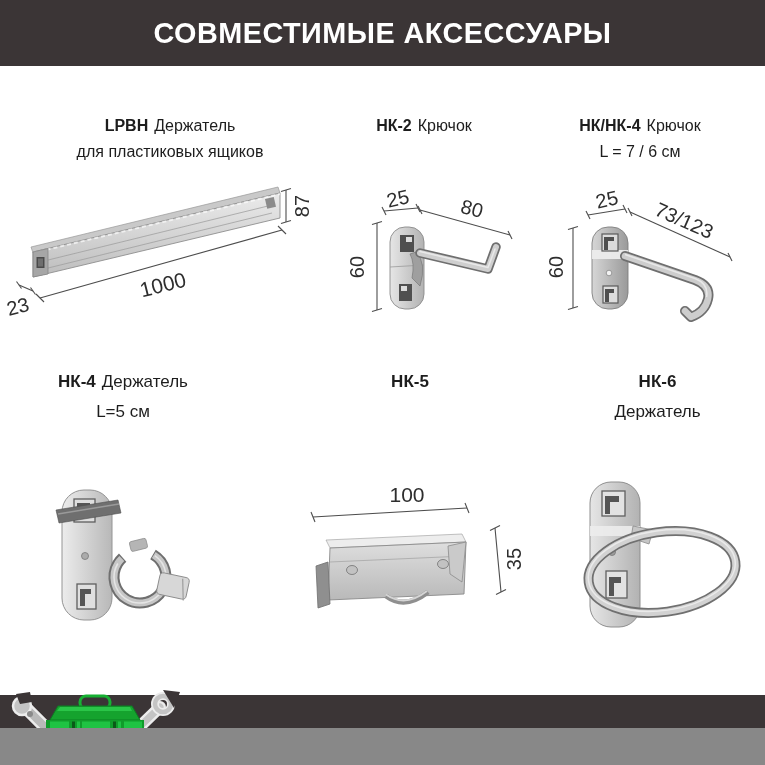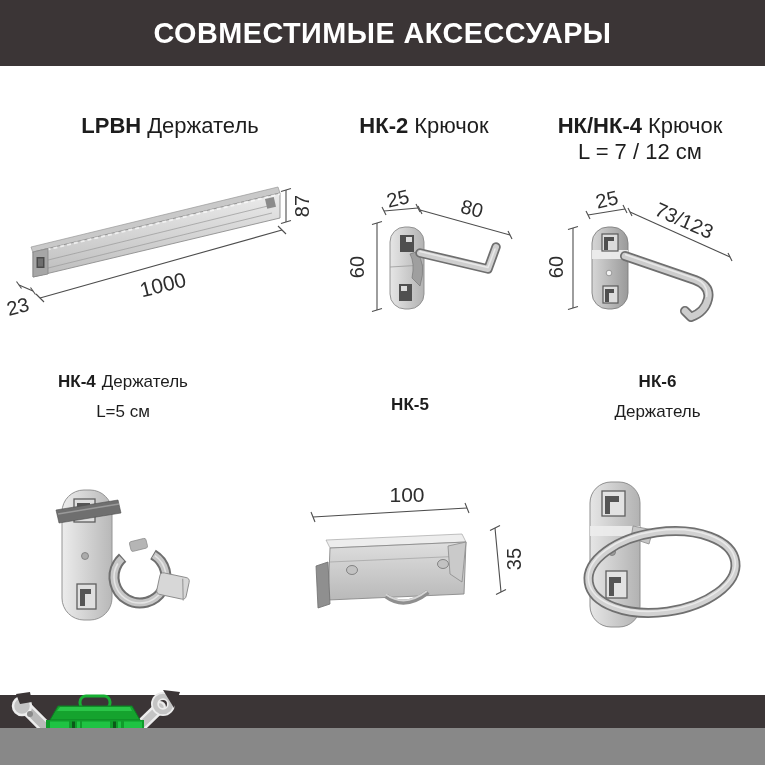--- a/index.html
+++ b/index.html
@@ -12,21 +12,21 @@
   .bar{position:absolute;left:0;width:765px;background:#3b3536;}
   .bar.top{top:0;height:66px;display:flex;align-items:center;justify-content:center;}
   .bar.bottom{top:695px;height:70px;}
   .hdr-title{
     color:#ffffff;font-size:30px;font-weight:700;letter-spacing:.5px;
     transform:scaleX(.96);white-space:nowrap;
   }
   
   .pt{position:absolute;text-align:center;}
   .pt .ln{display:block;}
-  .row1{font-size:22px;line-height:26px;}
+  .row1{font-size:16px;line-height:26px;}
   .row2{font-size:17px;line-height:30px;}
   .b{font-weight:700;}
   .sp{margin-right:6px;}
   
   .dim{
     position:absolute;font-size:20px;color:#2e2e2e;white-space:nowrap;
     transform-origin:center;
   }
   .dim.big{font-size:21px;}
   svg{position:absolute;overflow:visible;}
@@ -36,29 +36,30 @@
 <body>
 
 <div class="stage">
 
   <div class="bar top">
     <div class="hdr-title">СОВМЕСТИМЫЕ АКСЕССУАРЫ</div>
   </div>
 
   <div class="pt row1" style="left:25px;top:113px;width:290px;">
     <span class="ln"><span class="b sp">LPBH</span><span>Держатель</span></span>
+    <span class="ln">для пластиковых ящиков</span>
   </div>
 
   <div class="pt row1" style="left:339px;top:113px;width:170px;text-align:center;">
     <span class="ln"><span class="b sp">НК-2</span><span>Крючок</span></span>
   </div>
 
   <div class="pt row1" style="left:535px;top:113px;width:210px;">
     <span class="ln"><span class="b sp">НК/НК-4</span><span>Крючок</span></span>
-    <span class="ln">L = 7 / 12 см</span>
+    <span class="ln">L = 7 / 6 см</span>
   </div>
 
   <svg style="left:0;top:178px;" width="320" height="150" viewBox="0 0 320 150">
     <defs>
       <linearGradient id="g1" x1="0" y1="0" x2="0" y2="1">
         <stop offset="0" stop-color="#ebebeb"></stop>
           <stop offset="1" stop-color="#bdbdbd"></stop>
       </linearGradient>
     </defs>
 
@@ -155,21 +156,21 @@
   </svg>
   <span class="dim" style="left:607px;top:200px;transform:translate(-50%,-50%) rotate(-13deg);">25</span>
   <span class="dim" style="left:684px;top:221px;transform:translate(-50%,-50%) rotate(24deg);">73/123</span>
   <span class="dim" style="left:556px;top:267px;transform:translate(-50%,-50%) rotate(-90deg);">60</span>
 
   <div class="pt row2" style="left:8px;top:367px;width:230px;">
     <span class="ln"><span class="b sp">НК-4</span><span>Держатель</span></span>
     <span class="ln">L=5 см</span>
   </div>
 
-  <div class="pt row2" style="left:285px;top:367px;width:250px;margin-top:23px;">
+  <div class="pt row2" style="left:285px;top:367px;width:250px;">
     <span class="ln b">НК-5</span>
   </div>
 
   <div class="pt row2" style="left:545px;top:367px;width:225px;">
     <span class="ln b">НК-6</span>
     <span class="ln">Держатель</span>
   </div>
 
   <svg style="left:40px;top:480px;" width="170" height="150" viewBox="0 0 170 150">
     <defs>

